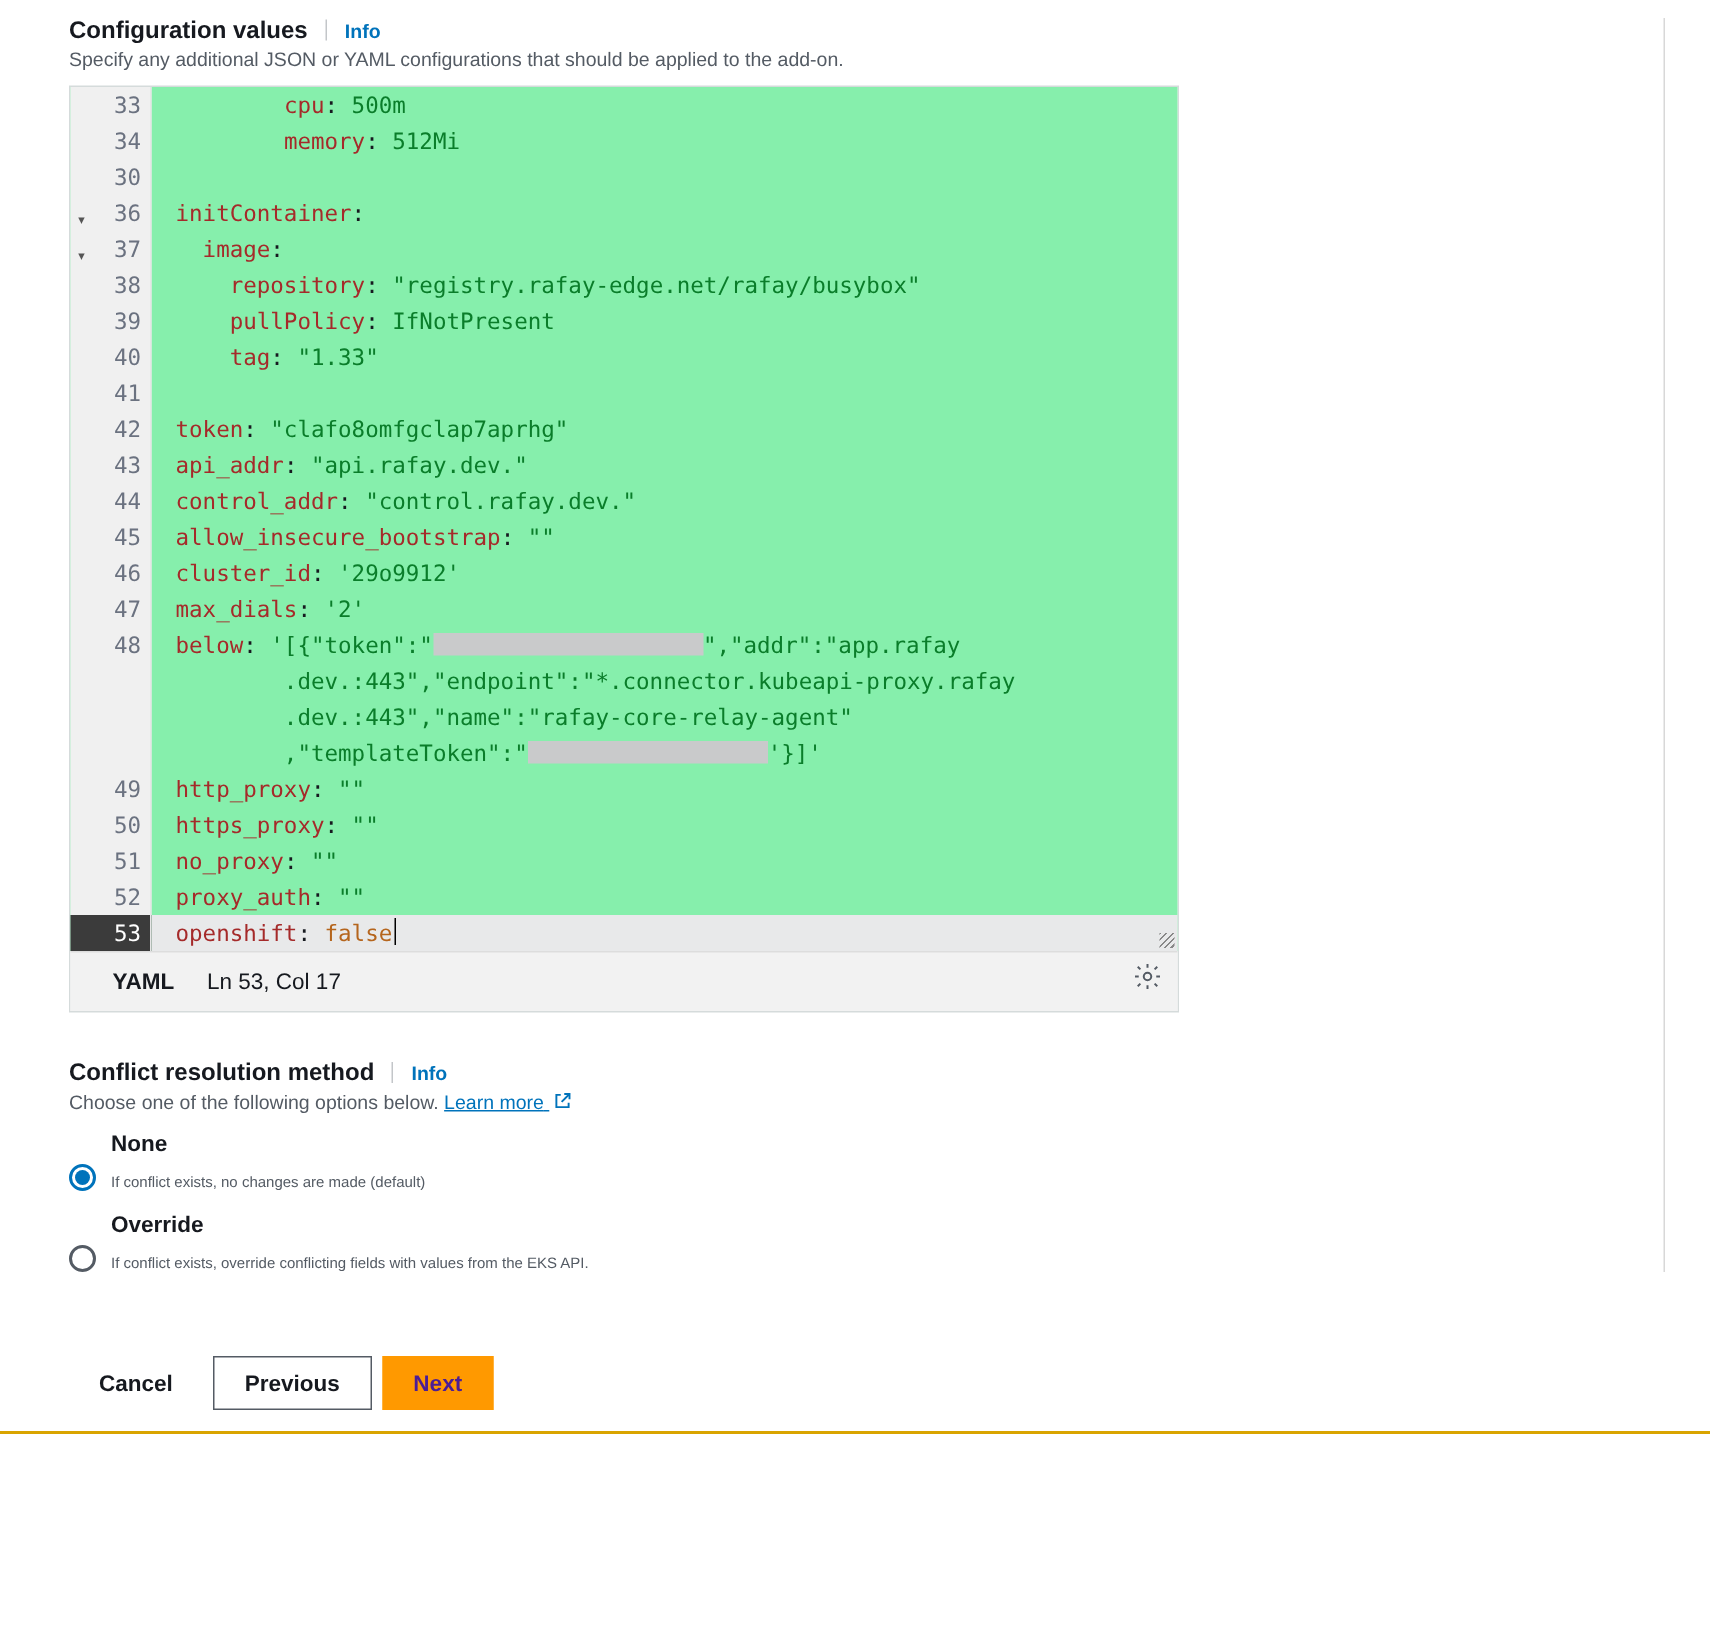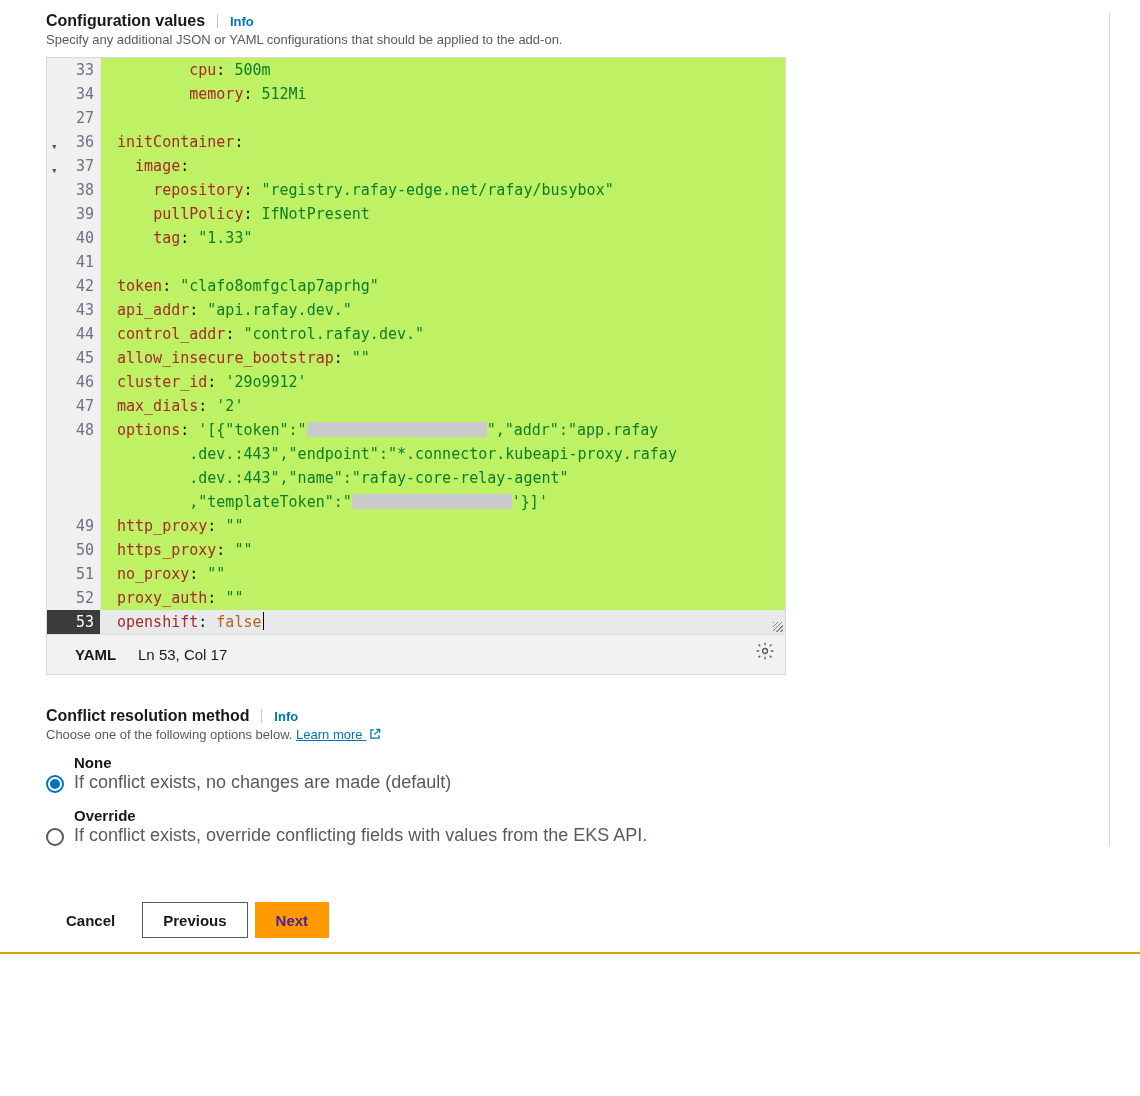--- a/index.html
+++ b/index.html
@@ -18,21 +18,21 @@
 
   .editor-wrap {
     border: 1px solid #d5dbdb;
     margin-top: 10px;
     font-family: Menlo, Monaco, Consolas, monospace;
     font-size: 15px;
     line-height: 24px;
     width: 740px;
   }
   .code-area {
-    background: #bef264;
+    background: #86efac;
     position: relative;
   }
   .code-area::after{
     content:""; position:absolute; right:2px; bottom:2px;
     width:10px; height:10px;
     background: repeating-linear-gradient(135deg, #888 0 1px, transparent 1px 3px);
   }
   .line { display: flex; }
   .gutter {
     width: 54px; text-align: right; color: #6b7280;
@@ -74,21 +74,21 @@
   .radio-row { display:flex; align-items:flex-end; gap:10px; margin-bottom: 14px; }
   .radio-outer {
     width:18px; height:18px; border-radius:50%;
     border:2px solid #545b64; margin-top:2px; flex:0 0 18px;
     display:flex; align-items:center; justify-content:center; cursor:pointer;
   }
   .radio-outer.selected { border-color:#0073bb; }
   .radio-in { width:10px; height:10px; border-radius:50%; background:#0073bb; display:none; }
   .radio-outer.selected .radio-in{ display:block; }
   .opt-title { font-weight:700; font-size:15px; }
-  .opt-desc { color:#545b64; font-size:18px; margin-top:1px; }
+  .opt-desc { color:#545b64; font-size:10px; margin-top:12px; }
 
   .footer {
     margin-top: 50px; display:flex; justify-content:flex-start; gap:7px;
     padding: 6px 50px 14px 0;
   }
   .btn { height:36px; display:inline-flex; align-items:center; padding:0 20px; font-weight:700; font-size:15px; cursor:pointer; }
   .btn-link { background:none; border:none; color:#16191f; }
   .btn-outline { background:#fff; border:1px solid #545b64; color:#16191f; }
   .btn-primary { background:#ff9900; border:1px solid #ff9900; color:#4c1d95; }
   .rule { border-bottom: 2px solid #d9a400; margin-top:0px; margin-right:-30px; margin-left:-46px;}
@@ -108,21 +108,21 @@
     <div class="code-area" id="code-area">
         <div class="line">
           <div class="gutter">33</div>
           <div class="code"><span>        </span><span class="k-key">cpu</span><span>: </span><span class="k-str">500m</span></div>
         </div>
         <div class="line">
           <div class="gutter">34</div>
           <div class="code"><span>        </span><span class="k-key">memory</span><span>: </span><span class="k-str">512Mi</span></div>
         </div>
         <div class="line">
-          <div class="gutter">27</div>
+          <div class="gutter">30</div>
           <div class="code"><span></span></div>
         </div>
         <div class="line">
           <div class="gutter"><span class="fold">▾</span>36</div>
           <div class="code"><span class="k-key">initContainer</span><span>:</span></div>
         </div>
         <div class="line">
           <div class="gutter"><span class="fold">▾</span>37</div>
           <div class="code"><span>  </span><span class="k-key">image</span><span>:</span></div>
         </div>
@@ -161,21 +161,21 @@
         <div class="line">
           <div class="gutter">46</div>
           <div class="code"><span class="k-key">cluster_id</span><span>: </span><span class="k-str">'29o9912'</span></div>
         </div>
         <div class="line">
           <div class="gutter">47</div>
           <div class="code"><span class="k-key">max_dials</span><span>: </span><span class="k-str">'2'</span></div>
         </div>
         <div class="line">
           <div class="gutter">48</div>
-          <div class="code"><span class="k-key">options</span><span>: </span><span class="k-str">'[{"token":"</span><span class="redact w1"></span><span class="k-str">","addr":"app.rafay</span></div>
+          <div class="code"><span class="k-key">below</span><span>: </span><span class="k-str">'[{"token":"</span><span class="redact w1"></span><span class="k-str">","addr":"app.rafay</span></div>
         </div>
         <div class="line">
           <div class="gutter"></div>
           <div class="code">    <span class="k-str">    .dev.:443","endpoint":"*.connector.kubeapi-proxy.rafay</span></div>
         </div>
         <div class="line">
           <div class="gutter"></div>
           <div class="code">    <span class="k-str">    .dev.:443","name":"rafay-core-relay-agent"</span></div>
         </div>
         <div class="line">

